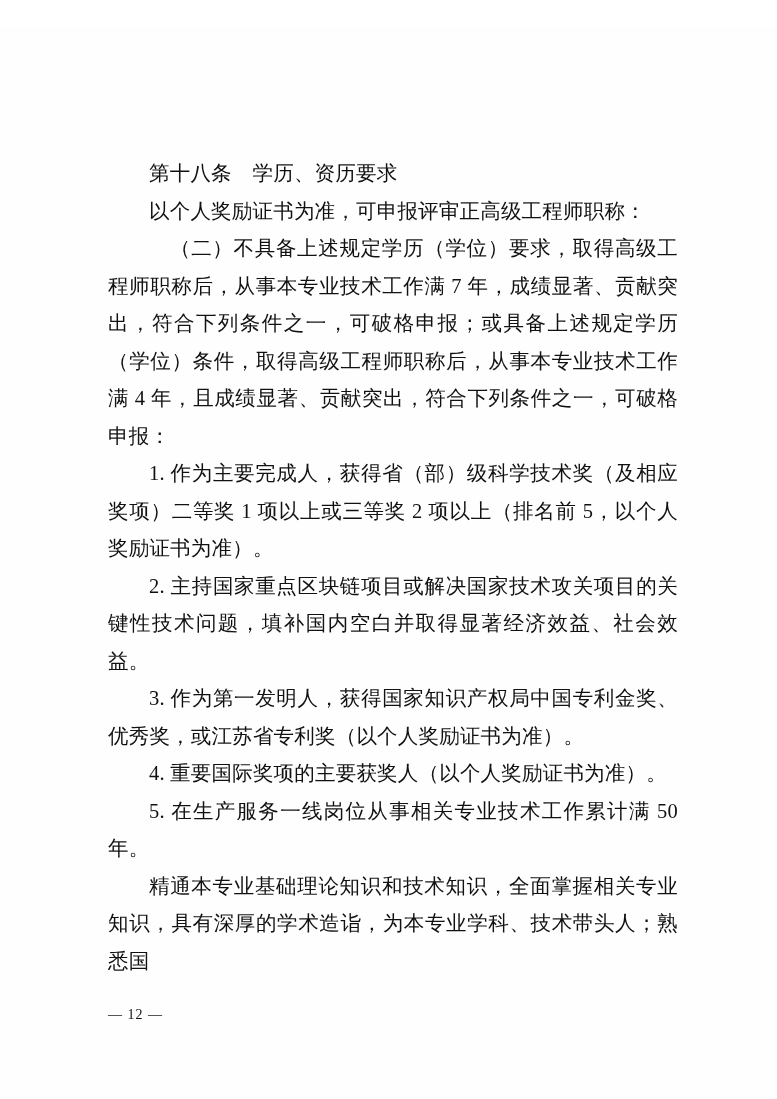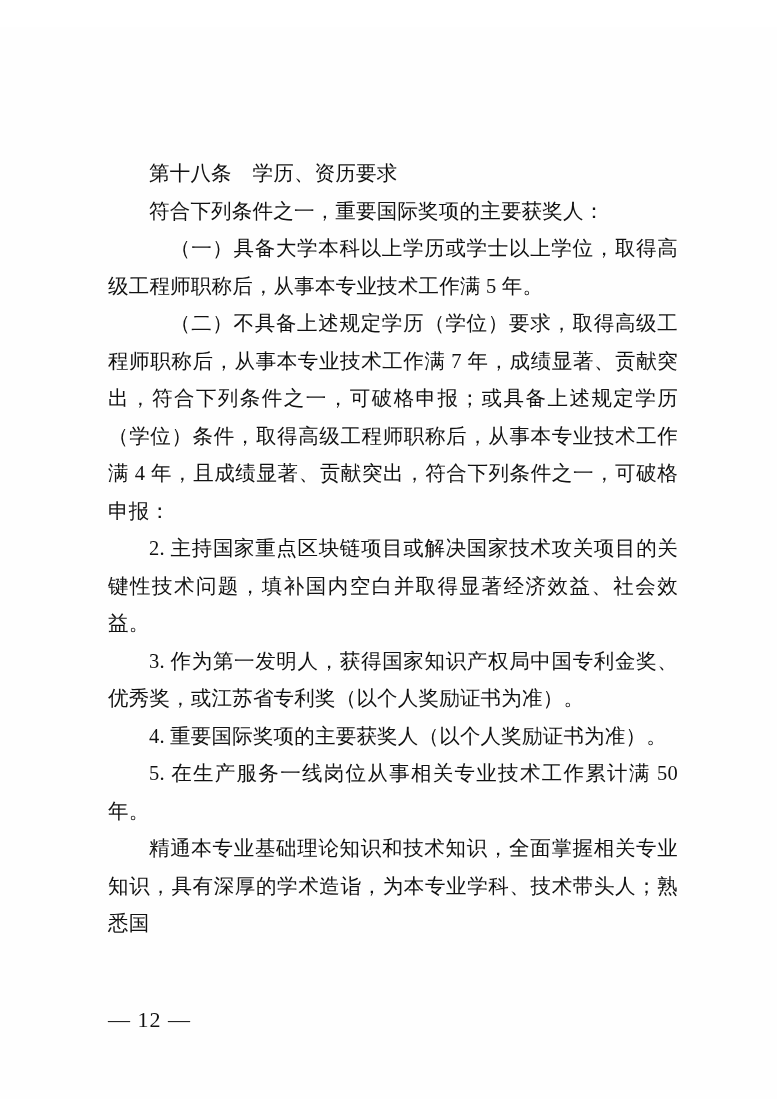--- a/index.html
+++ b/index.html
@@ -44,43 +44,43 @@
     text-indent: 62px;
   }
   .heading {
     text-indent: 41px;
   }
   .footer {
     position: absolute;
     left: 108px;
     top: 980px;
     width: 570px;
-    font-size: 22px;
+    font-size: 14px;
     color: #111111;
     letter-spacing: 1px;
   }
   .footer-inner {
     display: inline-block;
   }
 </style>
 </head>
 <body>
 
 <div class="page">
 
   <div class="content">
 
     <p class="para heading">第十八条　学历、资历要求</p>
 
-    <p class="para indent-2">符合下列条件之一，重要国际奖项的主要获奖人：</p>
+    <p class="para indent-2">以个人奖励证书为准，可申报评审正高级工程师职称：</p>
 
-    <p class="para indent-3">（一）具备大学本科以上学历或学士以上学位，取得高级工程师职称后，从事本专业技术工作满 5 年。</p>
 
     <p class="para indent-3">（二）不具备上述规定学历（学位）要求，取得高级工程师职称后，从事本专业技术工作满 7 年，成绩显著、贡献突出，符合下列条件之一，可破格申报；或具备上述规定学历（学位）条件，取得高级工程师职称后，从事本专业技术工作满 4 年，且成绩显著、贡献突出，符合下列条件之一，可破格申报：</p>
 
+    <p class="para indent-2">1. 作为主要完成人，获得省（部）级科学技术奖（及相应奖项）二等奖 1 项以上或三等奖 2 项以上（排名前 5，以个人奖励证书为准）。</p>
 
     <p class="para indent-2">2. 主持国家重点区块链项目或解决国家技术攻关项目的关键性技术问题，填补国内空白并取得显著经济效益、社会效益。</p>
 
     <p class="para indent-2">3. 作为第一发明人，获得国家知识产权局中国专利金奖、优秀奖，或江苏省专利奖（以个人奖励证书为准）。</p>
 
     <p class="para indent-2">4. 重要国际奖项的主要获奖人（以个人奖励证书为准）。</p>
 
     <p class="para indent-2">5. 在生产服务一线岗位从事相关专业技术工作累计满 50 年。</p>
 
 

